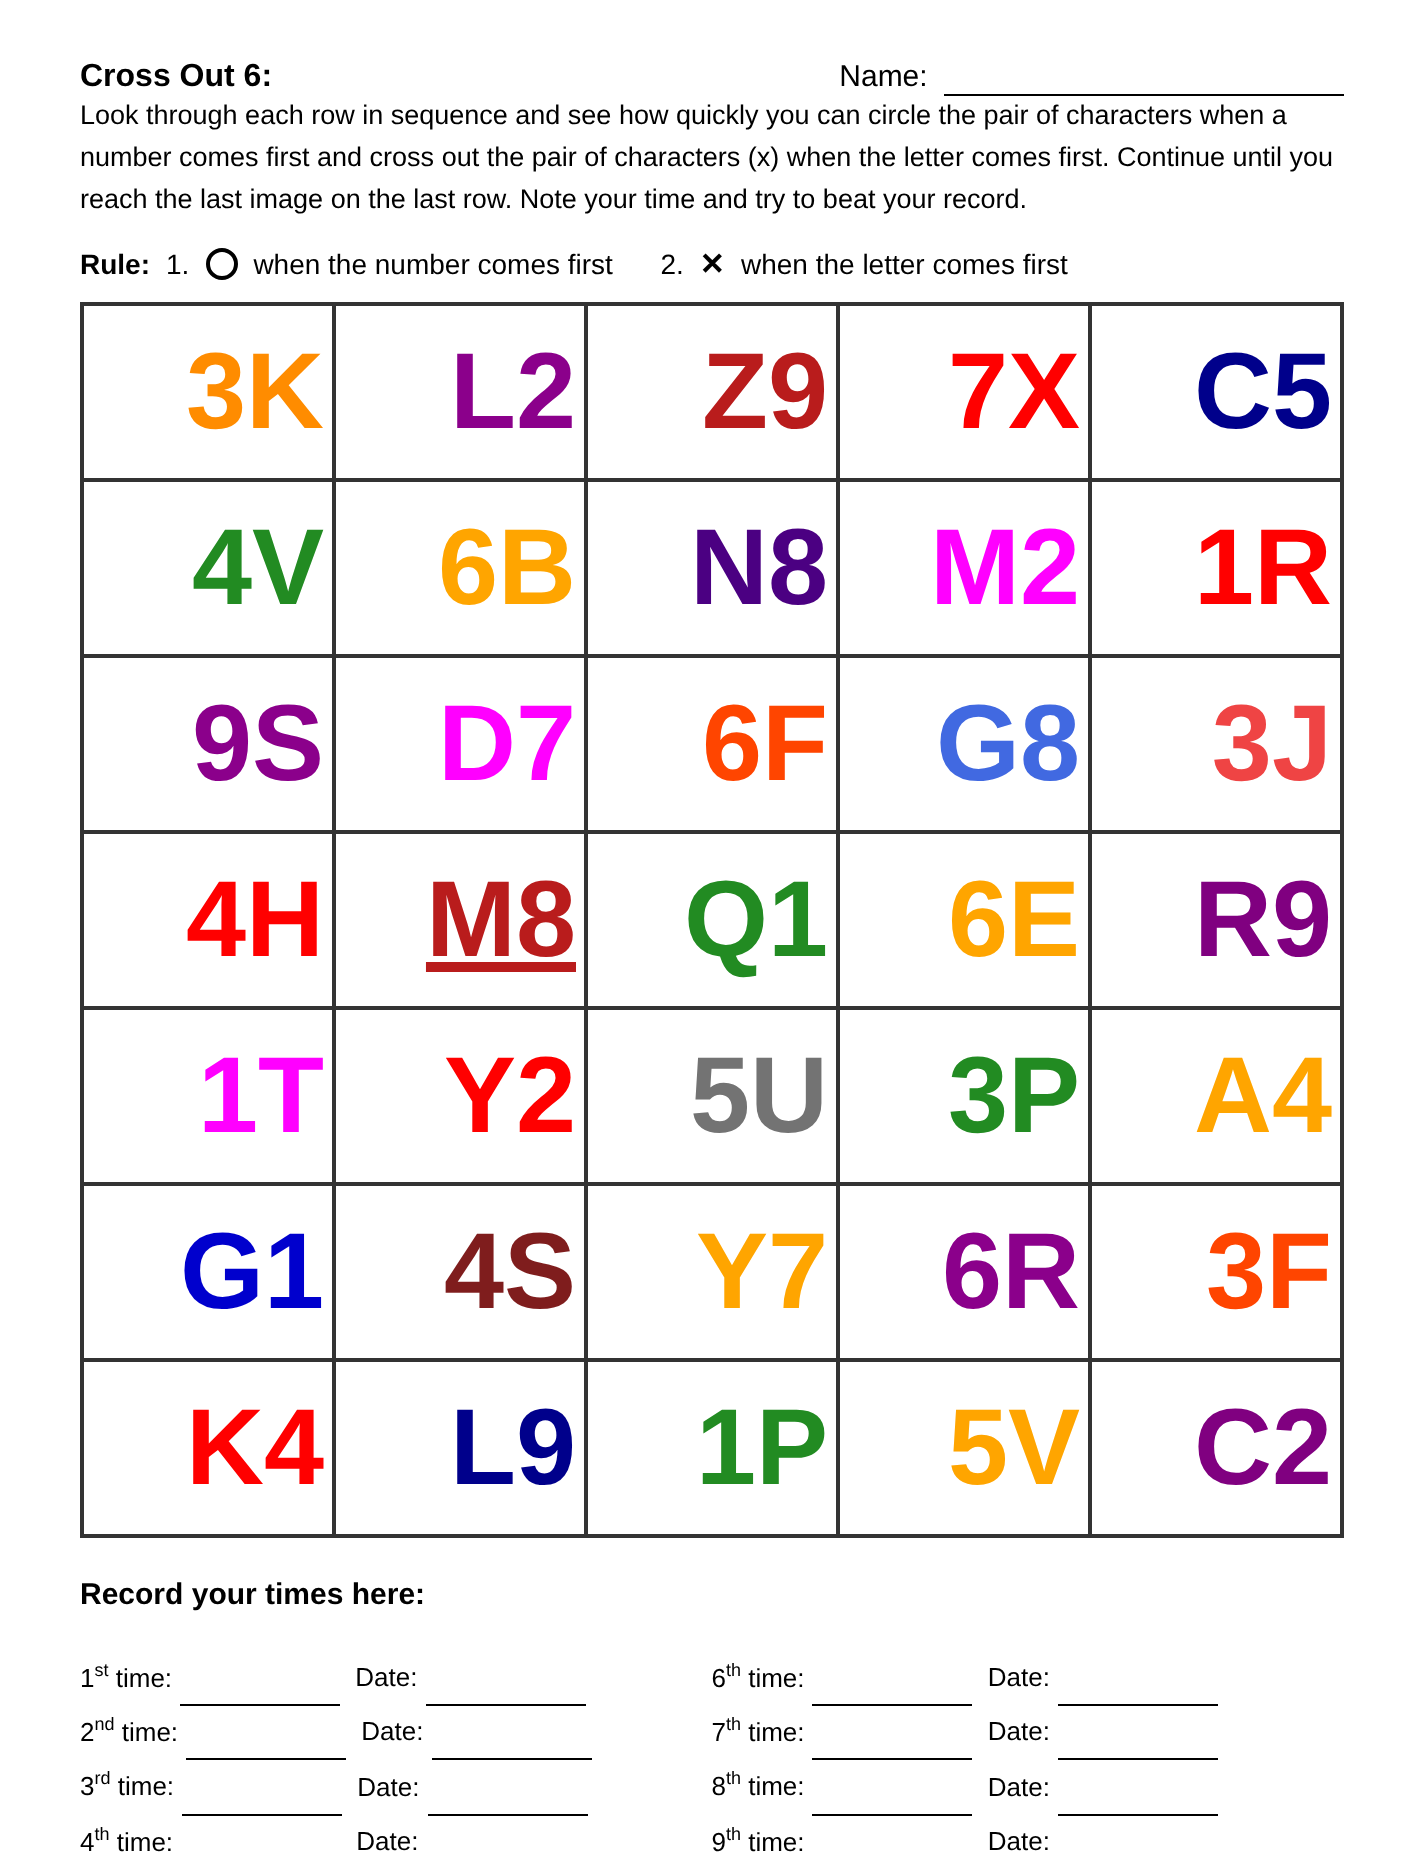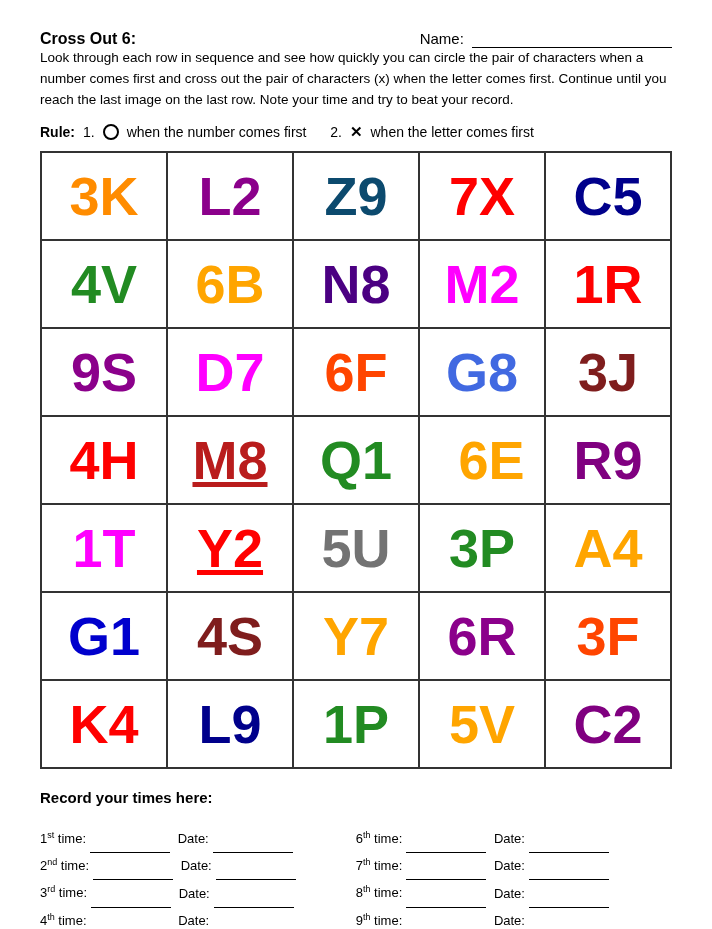--- a/index.html
+++ b/index.html
@@ -58,21 +58,21 @@
       font-size: 15px;
       color: #000;
     }
     .grid-table {
       border-collapse: collapse;
       width: 100%;
       margin-bottom: 20px;
     }
     .grid-table td {
       border: 2px solid #333;
-      text-align: center;
+      text-align: right;
       vertical-align: middle;
       width: 20%;
       height: 88px;
       font-size: 54px;
       font-weight: bold;
       font-family: Arial Black, Arial, sans-serif;
       padding: 4px;
     }
     .record-section {
       margin-top: 10px;
@@ -134,48 +134,48 @@
   <span>2.</span>
   <span class="rule-x">✕</span>
   <span>when the letter comes first</span>
 </div>
 
 <table class="grid-table">
   <tbody id="grid-body">
       <tr>
         <td style="color: rgb(255, 140, 0);">3K</td>
         <td style="color: rgb(139, 0, 139);">L2</td>
-        <td style="color: #0c4a6e;">Z9</td>
+        <td style="color: #b91c1c;">Z9</td>
         <td style="color: rgb(255, 0, 0);">7X</td>
         <td style="color: rgb(0, 0, 139);">C5</td>
       </tr>
       <tr>
         <td style="color: rgb(34, 139, 34);">4V</td>
         <td style="color: rgb(255, 165, 0);">6B</td>
         <td style="color: rgb(75, 0, 130);">N8</td>
         <td style="color: rgb(255, 0, 255);">M2</td>
         <td style="color: rgb(255, 0, 0);">1R</td>
       </tr>
       <tr>
         <td style="color: rgb(139, 0, 139);">9S</td>
         <td style="color: rgb(255, 0, 255);">D7</td>
         <td style="color: rgb(255, 69, 0);">6F</td>
         <td style="color: rgb(65, 105, 225);">G8</td>
-        <td style="color: #7f1d1d; border-radius: 28px;">3J</td>
+        <td style="color: #ef4444; border-radius: 28px;">3J</td>
       </tr>
       <tr>
         <td style="color: rgb(255, 0, 0);">4H</td>
         <td style="color: #b91c1c; text-decoration: underline;">M8</td>
         <td style="color: rgb(34, 139, 34); border-radius: 27px;">Q1</td>
         <td style="color: rgb(255, 165, 0); padding-left: 23px;">6E</td>
         <td style="color: rgb(128, 0, 128);">R9</td>
       </tr>
       <tr>
         <td style="color: rgb(255, 0, 255);">1T</td>
-        <td style="color: rgb(255, 0, 0); text-decoration: underline;">Y2</td>
+        <td style="color: rgb(255, 0, 0);">Y2</td>
         <td style="color: #737373;">5U</td>
         <td style="color: rgb(34, 139, 34);">3P</td>
         <td style="color: rgb(255, 165, 0);">A4</td>
       </tr>
       <tr>
         <td style="color: rgb(0, 0, 205);">G1</td>
         <td style="color: #7f1d1d; border-radius: 19px;">4S</td>
         <td style="color: rgb(255, 165, 0);">Y7</td>
         <td style="color: rgb(139, 0, 139);">6R</td>
         <td style="color: rgb(255, 69, 0);">3F</td>

